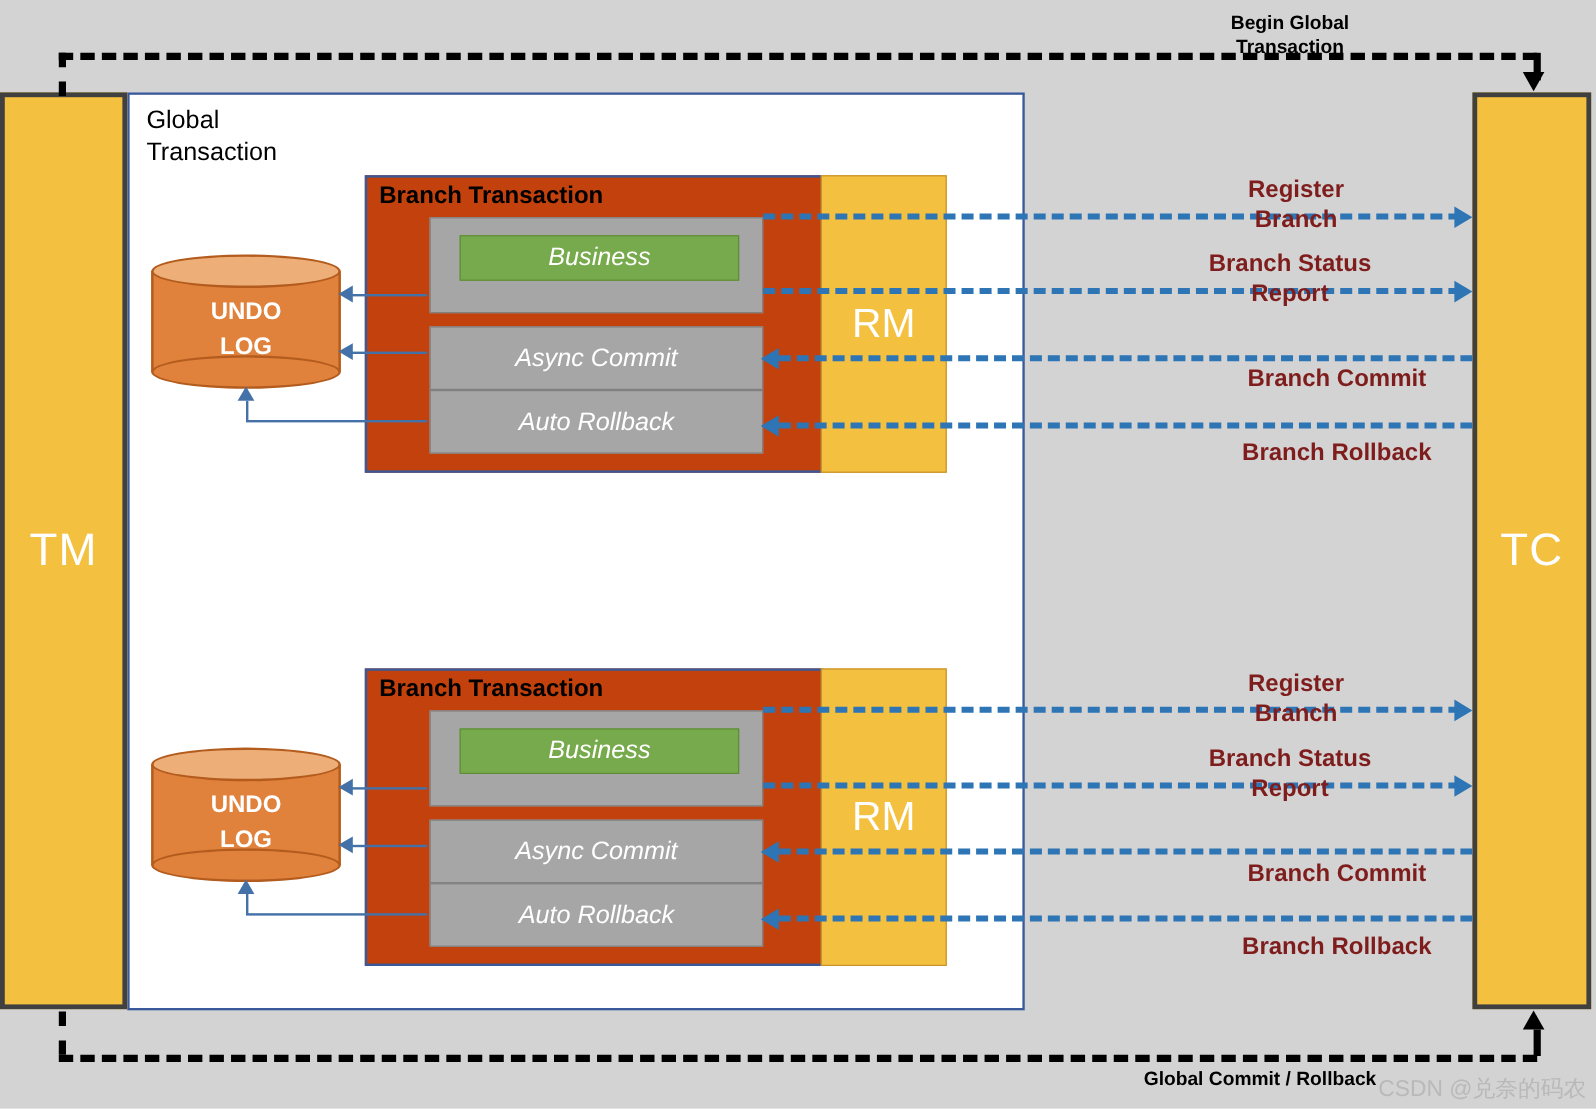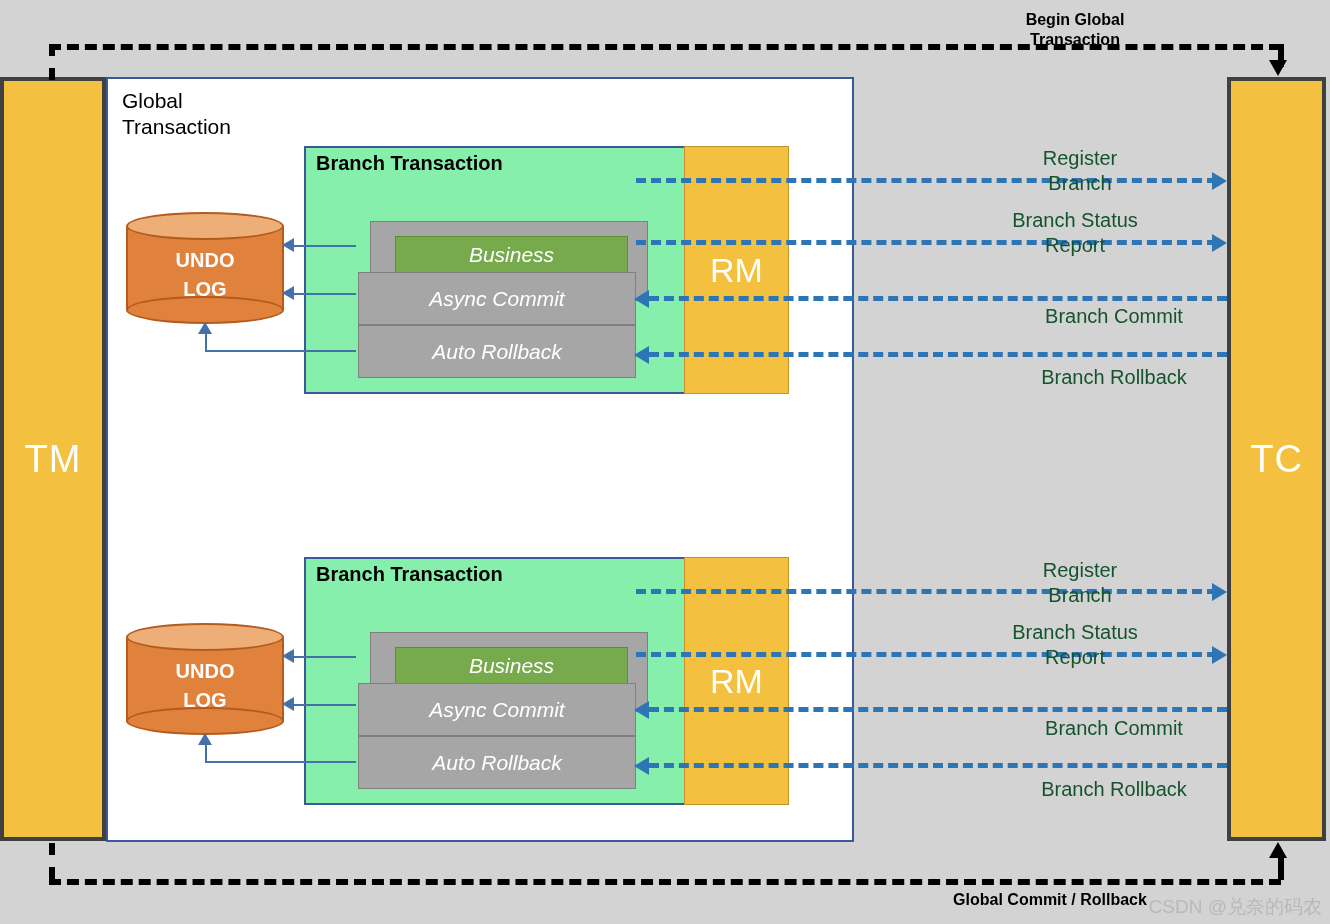--- a/index.html
+++ b/index.html
@@ -55,21 +55,21 @@
     line-height: 1.25;
     white-space: pre-line;
   }
 
   
   .branch-box {
     position: absolute;
     left: 304px;
     width: 382px;
     height: 248px;
-    background: #86efac;
+    background: #c2410c;
     border: 2px solid #3b5998;
     box-sizing: border-box;
   }
   #branch-box-1 { top: 146px; }
   #branch-box-2 { top: 557px; }
 
   .branch-title {
     position: absolute;
     left: 10px;
     top: 4px;
@@ -86,25 +86,24 @@
     border: 1px solid #808080;
     box-sizing: border-box;
     color: #ffffff;
     font-size: 21px;
     font-style: italic;
     display: flex;
     align-items: center;
     justify-content: center;
   }
   .block-outer {
-    left: 64px;
+    left: 52px;
     top: 33px;
     width: 278px;
     height: 80px;
-    margin-top: 40px;
   }
   .block-business {
     position: absolute;
     left: 24px;
     top: 14px;
     width: 233px;
     height: 38px;
     background: #77aa4c;
     border: 1px solid #5f8c39;
     box-sizing: border-box;
@@ -235,23 +234,23 @@
   }
   .blue-arrow-left {
     position: absolute;
     width: 0; height: 0;
     border-top: 9px solid transparent;
     border-bottom: 9px solid transparent;
     border-right: 15px solid #2e75b6;
   }
   .blue-label {
     position: absolute;
-    color: #14532d;
+    color: #7f1d1d;
     font-size: 20px;
-    font-weight: normal;
+    font-weight: bold;
     line-height: 1.25;
     white-space: pre-line;
   }
   .blue-label.center { text-align: center; }
   .blue-label.right  { text-align: center; }
 
   
   .black-dash-h {
     position: absolute;
     height: 0;

